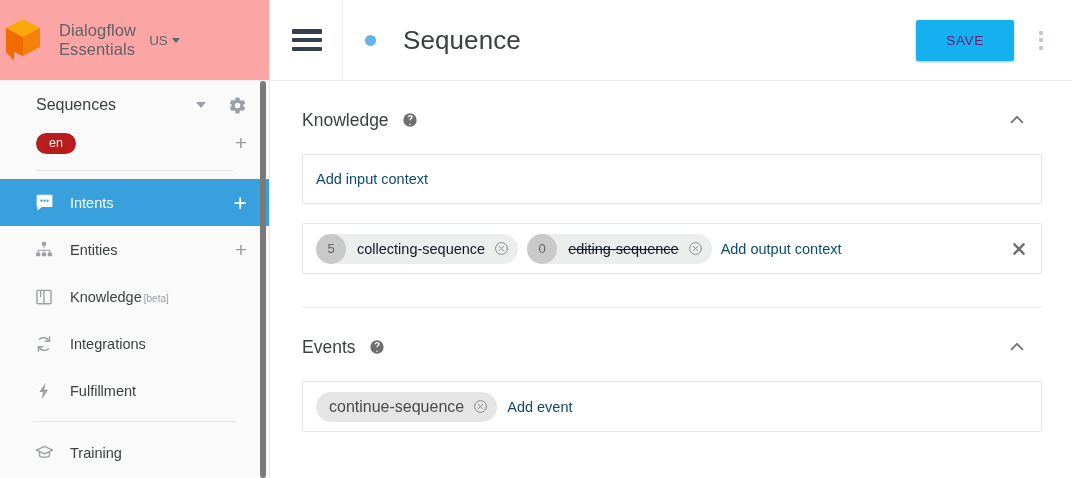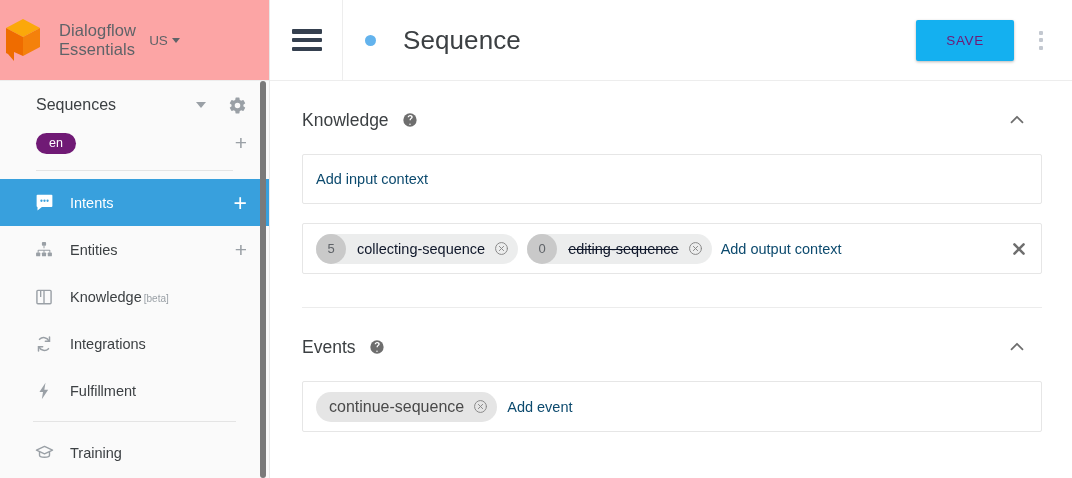--- a/index.html
+++ b/index.html
@@ -65,21 +65,21 @@
     margin-right: 22px;
   }
   .gear { width: 19px; height: 19px; }
 
   .lang-row {
     height: 36px;
     display: flex; align-items: center;
     padding: 0 22px 0 36px;
   }
   .lang-chip {
-    background: #701a75;
+    background: #b91c1c;
     color: #fff;
     font-size: 12.5px;
     border-radius: 11px;
     padding: 3px 13px;
     line-height: 15px;
   }
   .lang-row .sp { flex: 1; }
   .plus-gray { color: #9aa0a6; font-size: 21px; line-height: 14px; font-weight: 300; }
 
   .divider-thin { height: 1px; background: #e4e4e4; margin: 9px 36px 0 36px; }

